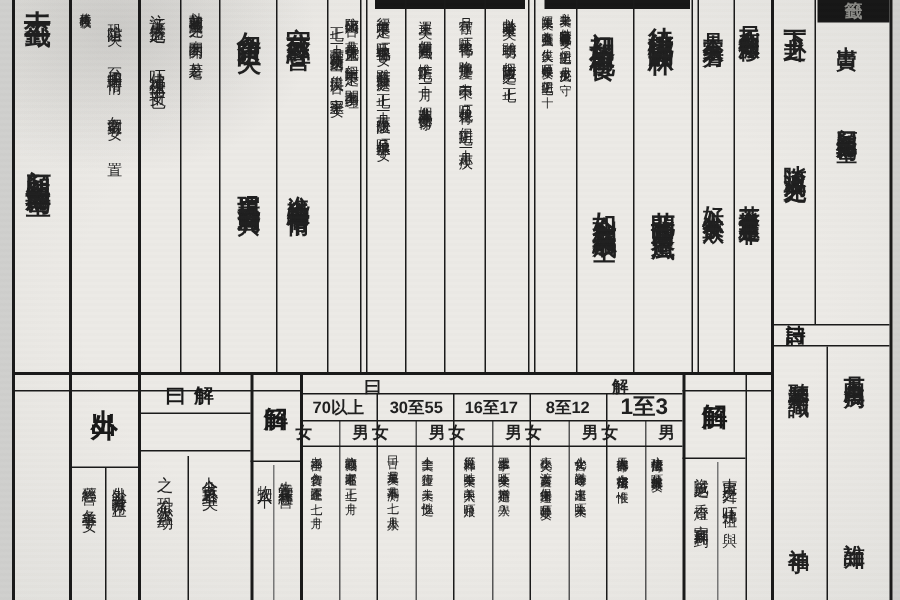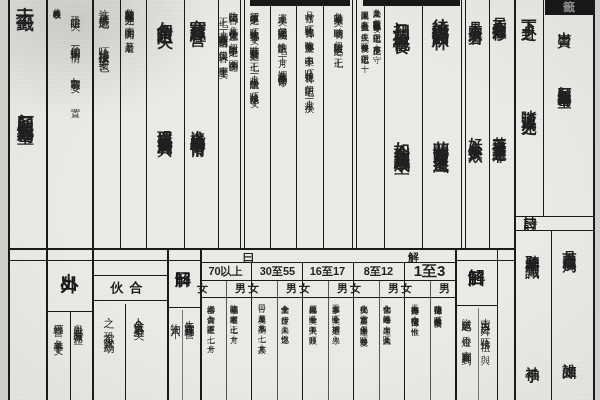--- a/index.html
+++ b/index.html
@@ -88,22 +88,22 @@
   <div class="v f14 b" style="left:563px;top:352px;height:48px;">誰知</div>
   <div class="v f14 b" style="left:526px;top:244px;height:100px;">聽琴不相識</div>
   <div class="v f14 b" style="left:526px;top:354px;height:46px;">袖手</div>
 
   <div class="hdrbox" style="left:49px;top:253px;width:41px;height:57px;">
     <span class="v f18 b ink" style="position:static;height:48px;">出外</span>
   </div>
   <div class="v f10" style="left:73px;top:316px;height:84px;">出外之卦方咏河止</div>
   <div class="v f10" style="left:53px;top:316px;height:84px;">舊經營　各事平安</div>
 
-  <div class="hdrbox" style="left:94px;top:277px;width:71px;height:22px;">
-    <span class="h b f13 ink" style="letter-spacing:6px;">伙合</span>
+  <div class="hdrbox" style="left:94px;top:253px;width:71px;height:22px;">
+    <span class="h b f13 ink" style="letter-spacing:6px;">曰解</span>
   </div>
   <div class="v f11" style="left:133px;top:308px;height:92px;">卜合伙之卦不美</div>
   <div class="v f11" style="left:103px;top:308px;height:92px;">之　恐有小人盜劫</div>
 
   <div class="hdrbox" style="left:168px;top:253px;width:30px;height:53px;">
     <span class="v f16 b ink" style="position:static;height:44px;">解曰</span>
   </div>
   <div class="v f10" style="left:184px;top:312px;height:88px;">生意宜守舊經營</div>
   <div class="v f10" style="left:170px;top:316px;height:84px;">物六八十</div>
 

